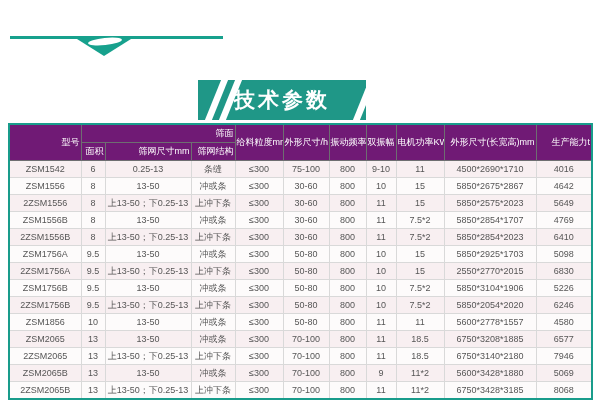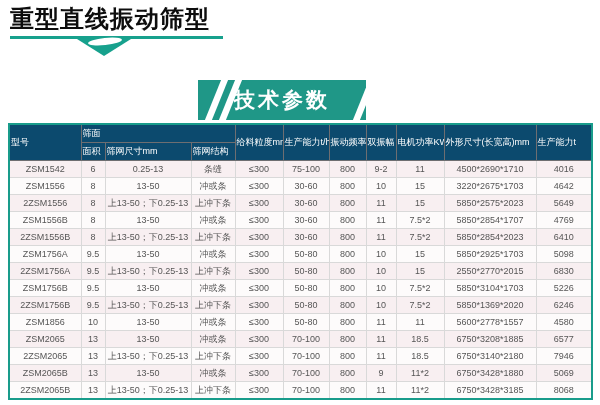--- a/index.html
+++ b/index.html
@@ -38,39 +38,38 @@
   }
   .stripe-1{left:15px;}  .stripe-2{left:29px;}
   .stripe-3{left:163px;} .stripe-4{left:177px;}
   
   .spec-table{
     position:absolute;left:8px;top:123px;width:584px;
     border-collapse:collapse;table-layout:fixed;
     border:2px solid #199c8b;background:#ffffff;
   }
   .spec-table th{
-    background:#0c4a6e;color:#ffffff;font-weight:normal;
+    background:#701a75;color:#ffffff;font-weight:normal;
     font-size:9px;border:1px solid #6e6e71;
-    height:17px;padding:0 1px;text-align:left;vertical-align:middle;
+    height:17px;padding:0 1px;text-align:right;vertical-align:middle;
     overflow:hidden;white-space:nowrap;
   }
   .spec-table td{
     font-size:9px;color:#565656;border:1px solid #d9d9d9;
     height:16px;padding:0 1px;text-align:center;vertical-align:middle;
     overflow:hidden;white-space:nowrap;background:#ffffff;
   }
   .spec-table tbody tr:nth-child(odd) td{background:#f8eff1;}
   .spec-table tbody tr:nth-child(even) td{background:#fdfbfb;}
 </style>
 </head>
 <body>
 
 <div class="page">
 
-  <h1 class="page-title">重型直线振动筛型</h1>
   <div class="title-underline"></div>
   <div class="title-arrow"></div>
   <div class="title-arrow-notch"></div>
 
   <div class="banner">
     <span class="banner-stripe stripe-1"></span>
     <span class="banner-stripe stripe-2"></span>
     <span class="banner-stripe stripe-3"></span>
     <span class="banner-stripe stripe-4"></span>
     <span class="banner-label">技术参数</span>
@@ -88,21 +87,21 @@
         <col style="width:30px">
       <col style="width:48px">
         <col style="width:92px">
         <col style="width:56px">
     </colgroup>
     <thead>
       <tr>
         <th rowspan="2">型号</th>
         <th colspan="3">筛面</th>
         <th rowspan="2">给料粒度mm</th>
-        <th rowspan="2">生产能力t/h</th>
+        <th rowspan="2">外形尺寸/h</th>
         <th rowspan="2">振动频率</th>
         <th rowspan="2">双振幅</th>
         <th rowspan="2">电机功率KW</th>
         <th rowspan="2">外形尺寸(长宽高)mm</th>
         <th rowspan="2">生产能力t</th>
       </tr>
       <tr>
         <th>面积</th>
         <th>筛网尺寸mm</th>
         <th>筛网结构</th>
@@ -110,36 +109,36 @@
     </thead>
     <tbody>
         <tr>
           <td>ZSM1542</td>
           <td>6</td>
           <td>0.25-13</td>
           <td>条缝</td>
           <td>≤300</td>
           <td>75-100</td>
           <td>800</td>
-          <td>9-2</td>
+          <td>9-10</td>
           <td>11</td>
           <td>4500*2690*1710</td>
           <td>4016</td>
         </tr>
         <tr>
           <td>ZSM1556</td>
           <td>8</td>
           <td>13-50</td>
           <td>冲或条</td>
           <td>≤300</td>
           <td>30-60</td>
           <td>800</td>
           <td>10</td>
           <td>15</td>
-          <td>3220*2675*1703</td>
+          <td>5850*2675*2867</td>
           <td>4642</td>
         </tr>
         <tr>
           <td>2ZSM1556</td>
           <td>8</td>
           <td>上13-50；下0.25-13</td>
           <td>上冲下条</td>
           <td>≤300</td>
           <td>30-60</td>
           <td>800</td>
@@ -203,34 +202,34 @@
         <tr>
           <td>ZSM1756B</td>
           <td>9.5</td>
           <td>13-50</td>
           <td>冲或条</td>
           <td>≤300</td>
           <td>50-80</td>
           <td>800</td>
           <td>10</td>
           <td>7.5*2</td>
-          <td>5850*3104*1703</td>
+          <td>5850*3104*1906</td>
           <td>5226</td>
         </tr>
         <tr>
           <td>2ZSM1756B</td>
           <td>9.5</td>
           <td>上13-50；下0.25-13</td>
           <td>上冲下条</td>
           <td>≤300</td>
           <td>50-80</td>
           <td>800</td>
           <td>10</td>
           <td>7.5*2</td>
-          <td>5850*1369*2020</td>
+          <td>5850*2054*2020</td>
           <td>6246</td>
         </tr>
         <tr>
           <td>ZSM1856</td>
           <td>10</td>
           <td>13-50</td>
           <td>冲或条</td>
           <td>≤300</td>
           <td>50-80</td>
           <td>800</td>
@@ -268,21 +267,21 @@
         <tr>
           <td>ZSM2065B</td>
           <td>13</td>
           <td>13-50</td>
           <td>冲或条</td>
           <td>≤300</td>
           <td>70-100</td>
           <td>800</td>
           <td>9</td>
           <td>11*2</td>
-          <td>6750*3428*1880</td>
+          <td>5600*3428*1880</td>
           <td>5069</td>
         </tr>
         <tr>
           <td>2ZSM2065B</td>
           <td>13</td>
           <td>上13-50；下0.25-13</td>
           <td>上冲下条</td>
           <td>≤300</td>
           <td>70-100</td>
           <td>800</td>

